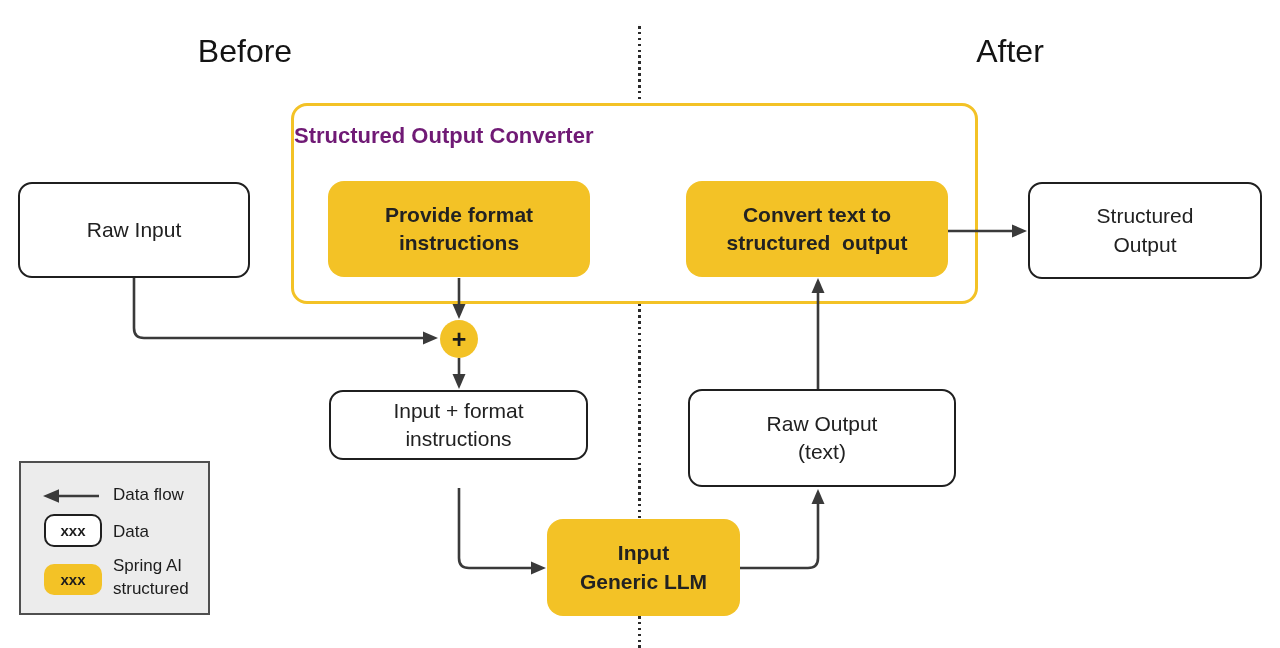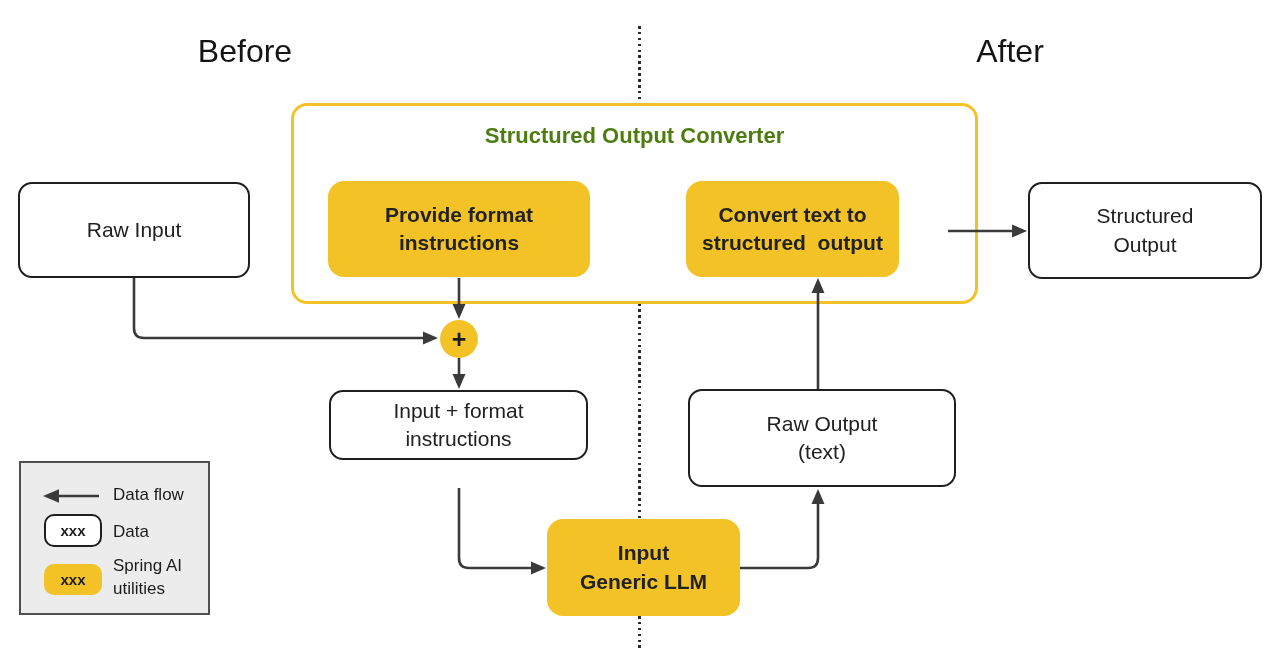--- a/index.html
+++ b/index.html
@@ -24,32 +24,32 @@
     position:absolute;top:33px;width:220px;text-align:center;
     font-size:32px;color:#141414;z-index:1;
   }
   .section-label.before{left:135px;}
   .section-label.after{left:900px;}
   .converter-group{
     position:absolute;left:291px;top:103px;width:687px;height:201px;
     background:#fff;border:3.5px solid var(--yellow);border-radius:16px;z-index:1;
   }
   .group-title{
-    margin-top:17px;text-align:center;font-size:22px;font-weight:bold;color:#4d7c0f;
+    margin-top:17px;text-align:left;font-size:22px;font-weight:bold;color:#701a75;
   }
   .node{
     position:absolute;display:flex;align-items:center;justify-content:center;
     text-align:center;font-size:21px;line-height:1.34;color:var(--ink);
     white-space:pre-wrap;z-index:2;border-radius:14px;
   }
   .data-node{background:#fff;border:2.5px solid var(--node-border);}
   .utility-node{background:var(--yellow);font-weight:bold;color:#222;border-radius:16px;}
   .node.raw-input{left:18px;top:182px;width:232px;height:96px;}
   .node.provide-format{left:328px;top:181px;width:262px;height:96px;}
-  .node.convert-text{left:686px;top:181px;width:213px;height:96px;}
+  .node.convert-text{left:686px;top:181px;width:262px;height:96px;}
   .node.structured-output{left:1028px;top:182px;width:234px;height:97px;}
   .node.input-format{left:329px;top:390px;width:259px;height:70px;}
   .node.raw-output{left:688px;top:389px;width:268px;height:98px;}
   .node.call-llm{left:547px;top:519px;width:193px;height:97px;}
   .plus-junction{
     position:absolute;left:440px;top:320px;width:38px;height:38px;border-radius:50%;
     background:var(--yellow);display:flex;align-items:center;justify-content:center;
     font-size:25px;font-weight:bold;color:#1a1a1a;z-index:2;
   }
   .connector-layer{position:absolute;left:0;top:0;width:1280px;height:648px;z-index:3;pointer-events:none;}
@@ -129,16 +129,16 @@
       <path class="c-line" d="M14,9 L56,9"></path>
       <polygon class="c-head" points="0,9 16,2.2 16,15.8"></polygon>
     </svg>
     <div class="legend-label" style="top:21px;">Data flow</div>
 
     <div class="legend-swatch data">xxx</div>
     <div class="legend-label" style="top:58px;">Data</div>
 
     <div class="legend-swatch utility">xxx</div>
     <div class="legend-label" style="top:92px;">Spring AI
-utilities</div>
+structured</div>
   </div>
 
 </div>
 
 </body></html>

